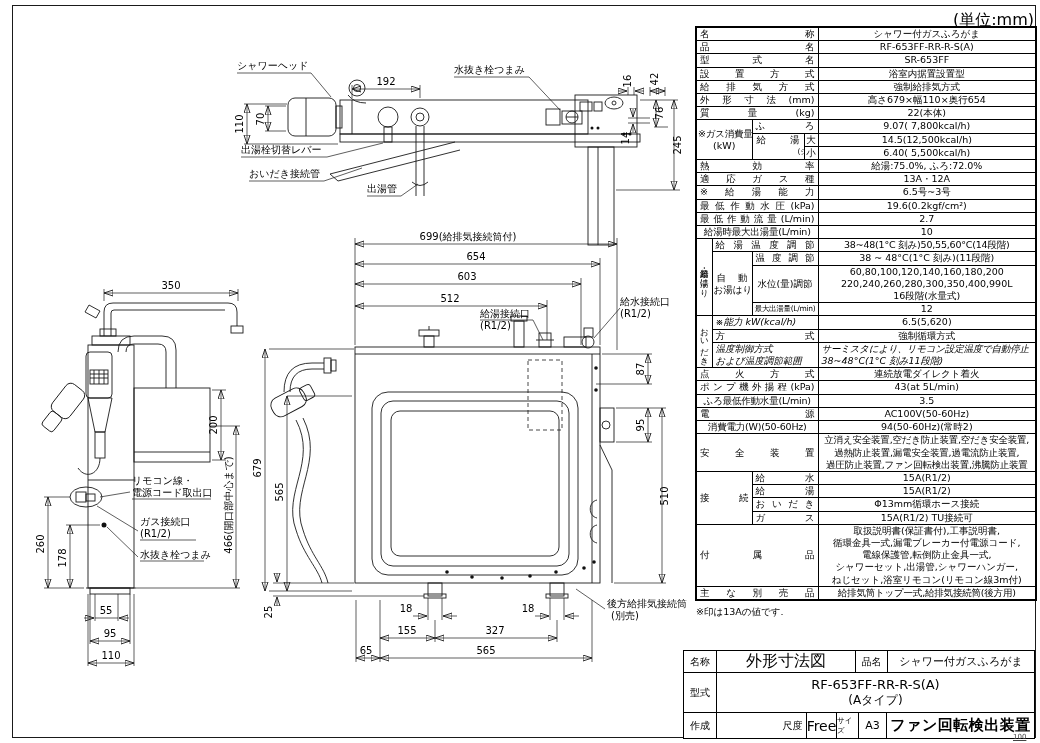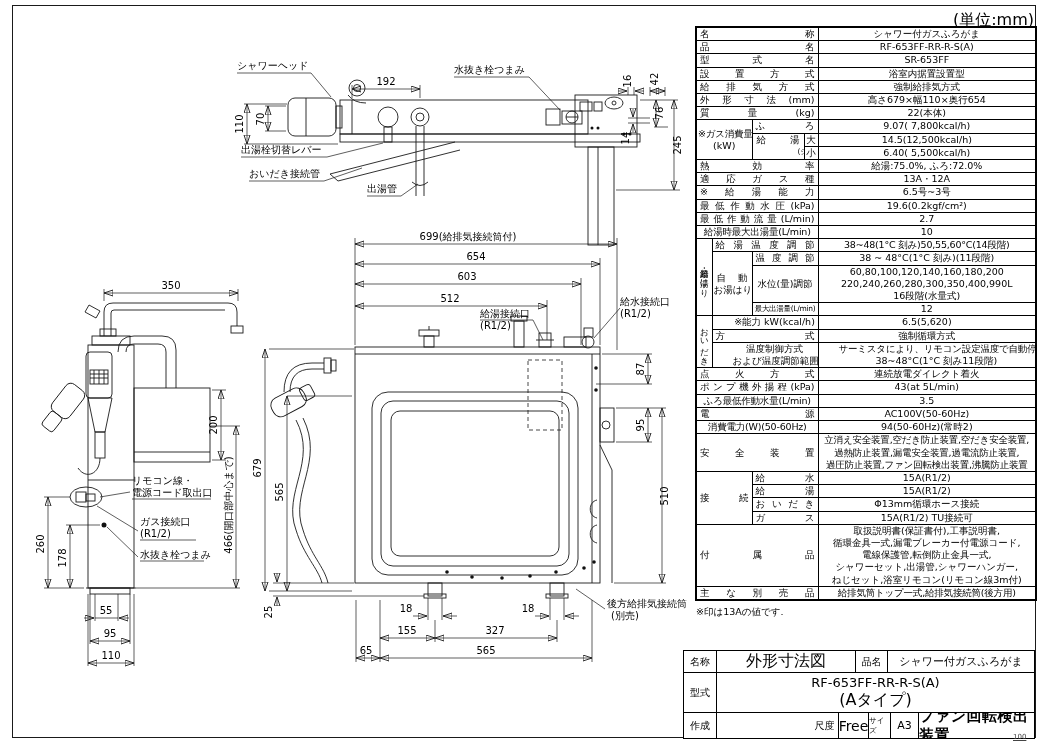--- a/index.html
+++ b/index.html
@@ -15,21 +15,21 @@
   #dwg text{font-family:"DejaVu Sans","Liberation Sans",sans-serif;font-size:10px;fill:#000;stroke:none;}
   
   .unit-note{position:absolute;left:850px;top:10px;width:184px;text-align:right;font-size:16px;}
   .footnote{position:absolute;left:696px;top:606px;font-size:9.5px;}
   .page-mark{position:absolute;left:1013px;top:733px;font-size:7px;color:#444;text-decoration:underline;}
   
   .specwrap{position:absolute;left:695px;top:26px;}
   table.spec{border-collapse:collapse;table-layout:fixed;width:340px;font-size:9.5px;line-height:12.2px;border:2px solid #000;}
   table.spec td{border:1px solid #000;padding:0 1px;overflow:hidden;white-space:nowrap;text-align:center;vertical-align:middle;}
   table.spec td.sp{text-align:justify;text-align-last:justify;padding:0 3px;}
-  table.spec td.lt, table.spec .lt{text-align:center;padding-left:20px;}
+  table.spec td.lt, table.spec .lt{text-align:left;padding-left:3px;font-style:italic;}
   table.spec td.vert{writing-mode:vertical-rl;text-orientation:upright;font-size:8.5px;padding:0;line-height:15px;}
   .sm{font-size:7.5px;letter-spacing:-0.3px;padding-left:44px;}
   .tight{letter-spacing:-0.2px;}
   
   .tb{position:absolute;left:683px;top:650px;width:352px;border:1.5px solid #000;background:#fff;box-sizing:border-box;}
   .tbrow{display:flex;border-bottom:1px solid #000;}
   .tbrow:last-child{border-bottom:none;}
   .tbc{border-right:1px solid #000;display:flex;flex-direction:column;align-items:center;justify-content:center;overflow:hidden;box-sizing:border-box;}
   .tbc:last-child{border-right:none;}
   .lbl-s{font-size:10px;}
@@ -543,27 +543,27 @@
     <div class="tbrow" style="height:21px;">
       <div class="tbc lbl-s" style="width:33px;">名称</div>
       <div class="tbc l1" style="width:139px;">外形寸法図</div>
       <div class="tbc lbl-s" style="width:32px;">品名</div>
       <div class="tbc" style="flex:1;font-size:11px;">シャワー付ガスふろがま</div>
     </div>
     <div class="tbrow" style="height:39px;">
       <div class="tbc lbl-s" style="width:33px;">型式</div>
       <div class="tbc" style="flex:1;">
         <div style="font-size:13px;">RF-653FF-RR-R-S(A)</div>
-        <div style="font-size:16px;">(Aタイプ)</div>
+        <div style="font-size:12px;">(Aタイプ)</div>
       </div>
     </div>
     <div class="tbrow" style="height:25px;">
       <div class="tbc lbl-s" style="width:33px;">作成</div>
       <div class="tbc" style="width:62px;font-size:14px;margin-top:28px;">2022.05</div>
-      <div class="tbc lbl-s" style="width:28px;margin-left:32px;">尺度</div>
+      <div class="tbc lbl-s" style="width:28px;">尺度</div>
       <div class="tbc" style="width:30px;font-size:14px;">Free</div>
       <div class="tbc" style="width:22px;font-size:7.5px;">サイズ</div>
       <div class="tbc" style="width:28px;font-size:11px;">A3</div>
       <div class="tbc company" style="flex:1;">ファン回転検出装置</div>
     </div>
   </div>
 
   <div class="page-mark">100</div>
 </div>
 

